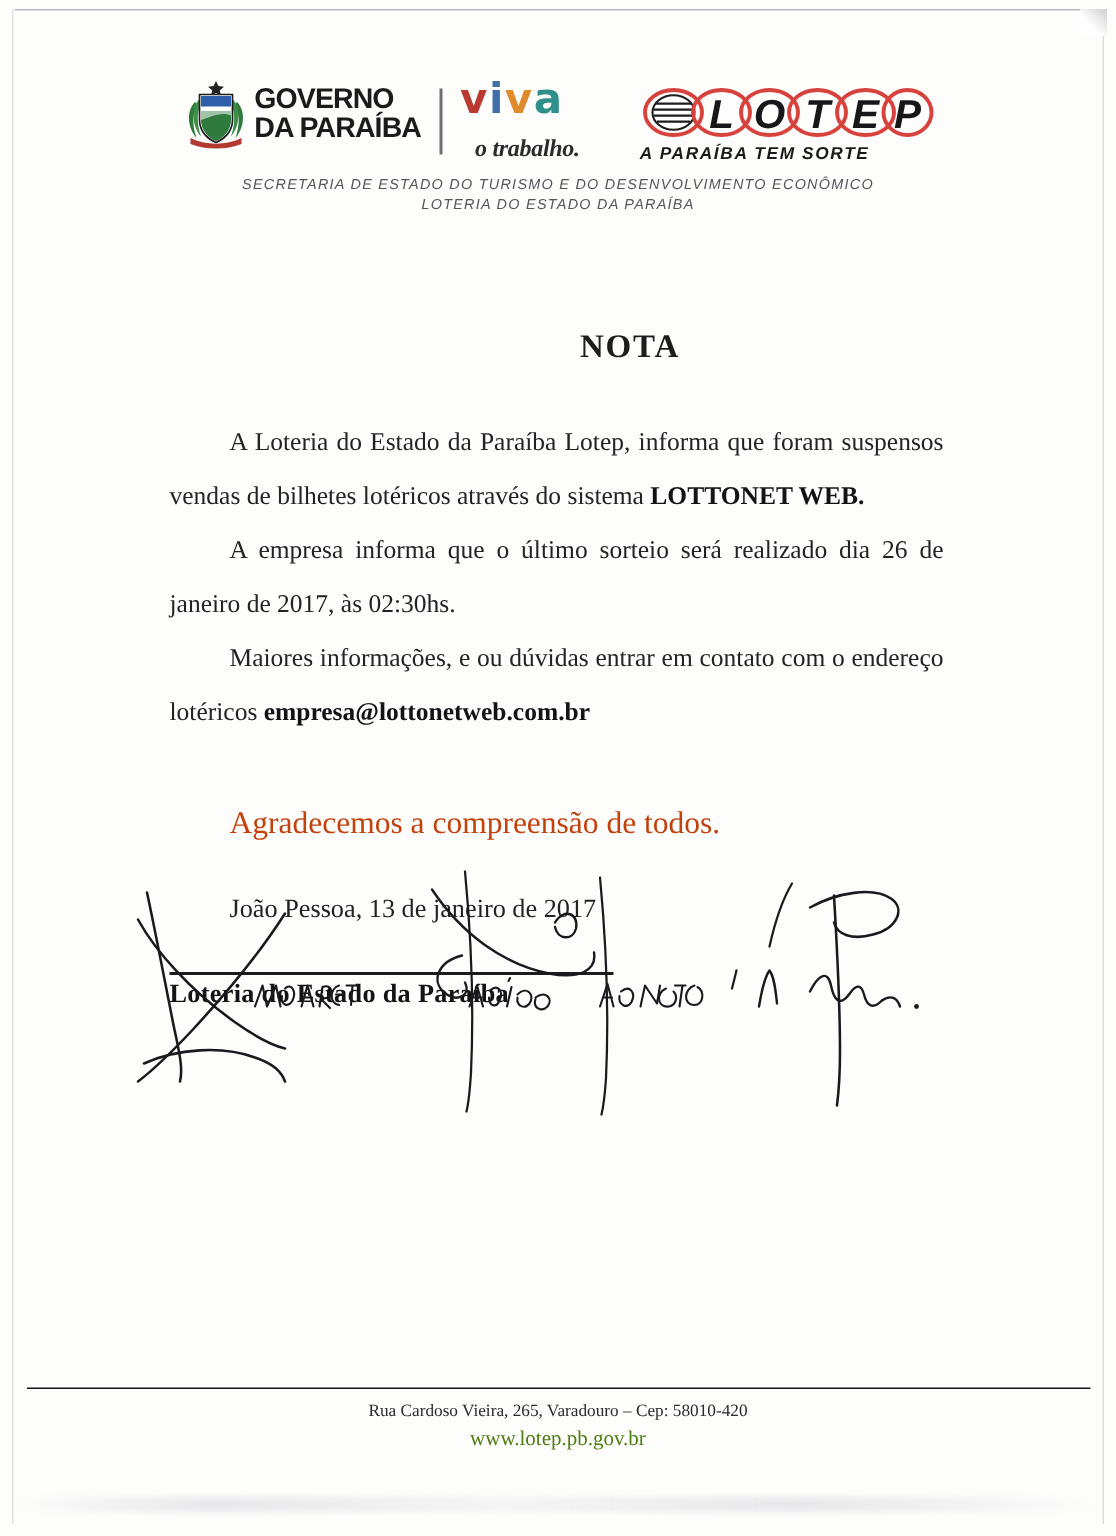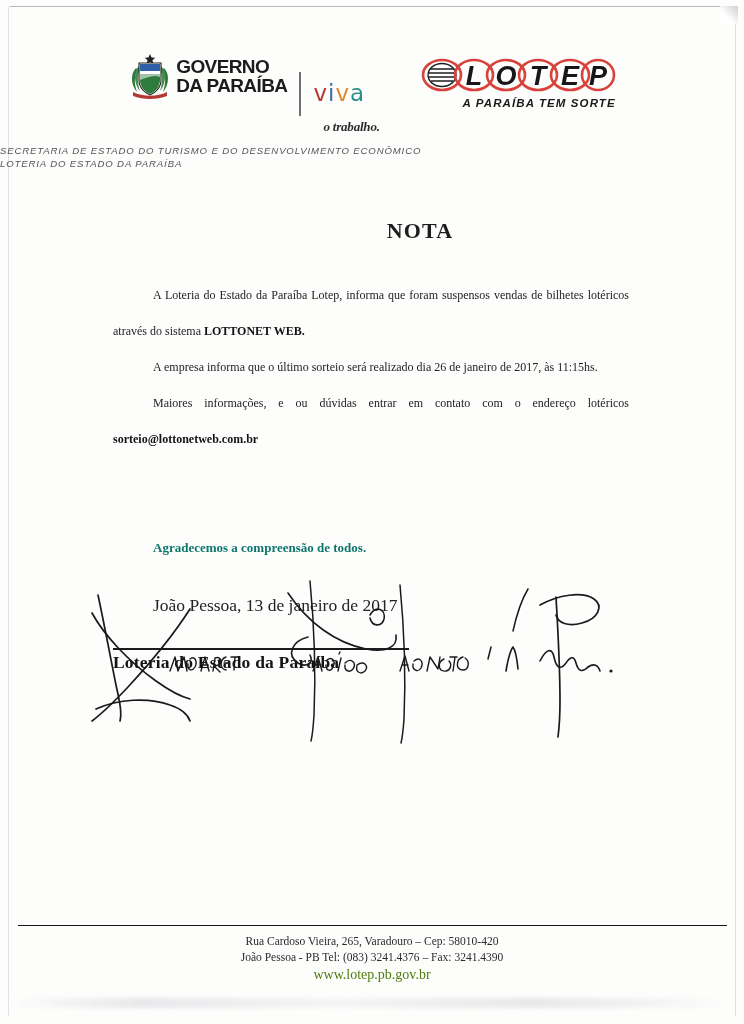--- a/index.html
+++ b/index.html
@@ -87,32 +87,31 @@
     background: #6f6f74;
     margin: 0 12px;
     align-self: center;
   }
   .viva-logo {
     align-self: center;
     margin-top: 2px;
   }
   .viva-word {
     font-family: "DejaVu Sans", sans-serif;
-    font-weight: normal;
-    font-size: 23px;
+    font-weight: bold;
+    font-size: 28px;
     letter-spacing: 1px;
     line-height: 22px;
-    margin-top: 28px;
   }
   .viva-word span { display: inline-block; }
   .trabalho {
     font-family: "Liberation Serif", serif;
     font-style: italic;
     font-weight: bold;
-    font-size: 13px;
+    font-size: 16px;
     color: #2b2b2b;
     line-height: 19px;
     margin-top: 13px;
     margin-left: 10px;
     letter-spacing: -0.2px;
   }
   .lotep-logo {
     margin-left: 40px;
     align-self: flex-start;
     margin-top: 2px;
@@ -121,24 +120,25 @@
     display: flex;
     align-items: center;
   }
   .lotep-slogan {
     font-family: "Liberation Sans", sans-serif;
     font-style: italic;
     font-weight: bold;
     font-size: 11.5px;
     letter-spacing: 1.1px;
     color: #1a1a1a;
-    text-align: right;
+    text-align: left;
     margin-top: 1px;
   }
   .secretaria {
+    text-align: center;
     font-family: "Liberation Sans", sans-serif;
     font-style: italic;
     font-size: 9.6px;
     letter-spacing: 0.85px;
     color: #55555a;
     line-height: 12.5px;
     margin-top: 9px;
   }
 
   
@@ -151,41 +151,40 @@
     font-weight: bold;
     letter-spacing: 1.2px;
     color: #1d1d1d;
     padding-left: 48px;
   }
   .body-text {
     position: absolute;
     left: 113px;
     top: 277px;
     width: 516px;
-    font-size: 12px;
+    font-size: 17px;
     line-height: 36px;
     color: #232326;
     text-align: justify;
   }
   .body-text p {
     margin: 0;
     text-indent: 40px;
   }
   .body-text b { font-weight: bold; color: #131316; }
 
   .thanks {
     position: absolute;
     left: 113px;
     top: 533px;
     width: 516px;
-    font-size: 13px;
+    font-size: 21px;
     line-height: 30px;
-    color: #0f766e;
+    color: #c2410c;
     text-indent: 40px;
-    font-weight: bold;
   }
 
   
   .place-date {
     position: absolute;
     left: 113px;
     top: 595px;
     width: 516px;
     font-size: 17.5px;
     color: #232326;
@@ -325,22 +324,22 @@
     <div class="secretaria">
       <div>SECRETARIA DE ESTADO DO TURISMO E DO DESENVOLVIMENTO ECONÔMICO</div>
       <div>LOTERIA DO ESTADO DA PARAÍBA</div>
     </div>
   </div>
 
   <div class="doc-title">NOTA</div>
 
   <div class="body-text">
     <p><span>A Loteria do Estado da Paraíba Lotep, informa que foram suspensos vendas de bilhetes lotéricos através do sistema </span><b>LOTTONET WEB.</b></p>
-    <p>A empresa informa que o último sorteio será realizado dia 26 de janeiro de 2017, às 11:15hs.</p>
-    <p><span>Maiores informações, e ou dúvidas entrar em contato com o endereço lotéricos </span><b>sorteio@lottonetweb.com.br</b></p>
+    <p>A empresa informa que o último sorteio será realizado dia 26 de janeiro de 2017, às 02:30hs.</p>
+    <p><span>Maiores informações, e ou dúvidas entrar em contato com o endereço lotéricos </span><b>empresa@lottonetweb.com.br</b></p>
   </div>
 
   <div class="thanks">Agradecemos a compreensão de todos.</div>
 
   <div class="place-date">João Pessoa, 13 de janeiro de 2017</div>
 
   <div class="sig-block">
     <div class="sig-line"></div>
     <div class="sig-org">Loteria do Estado da Paraíba</div>
   </div>
@@ -389,17 +388,16 @@
       <path d="M486 22 C488 56 490 94 490 126 C490 144 489 154 488 162" stroke-width="1.7"></path>
       <path d="M470 86 C476 74 482 72 484 82 C486 92 490 96 496 88 C500 82 504 80 506 88 C508 96 512 98 518 92" stroke-width="1.6"></path>
       <path d="M518 92 C524 88 528 90 530 96" stroke-width="1.6"></path>
       <circle cx="541" cy="96" r="1.6" fill="#1a1a1e" stroke="none"></circle>
     </g>
   </svg>
 
   <div class="footer-rule"></div>
   <div class="footer">
     <div>Rua Cardoso Vieira, 265, Varadouro – Cep: 58010-420</div>
-    <div>João Pessoa - PB  Tel: (083) 3241.4376 – Fax: 3241.4390</div>
     <div class="site">www.lotep.pb.gov.br</div>
   </div>
 
 </div>
 
 </body></html>

